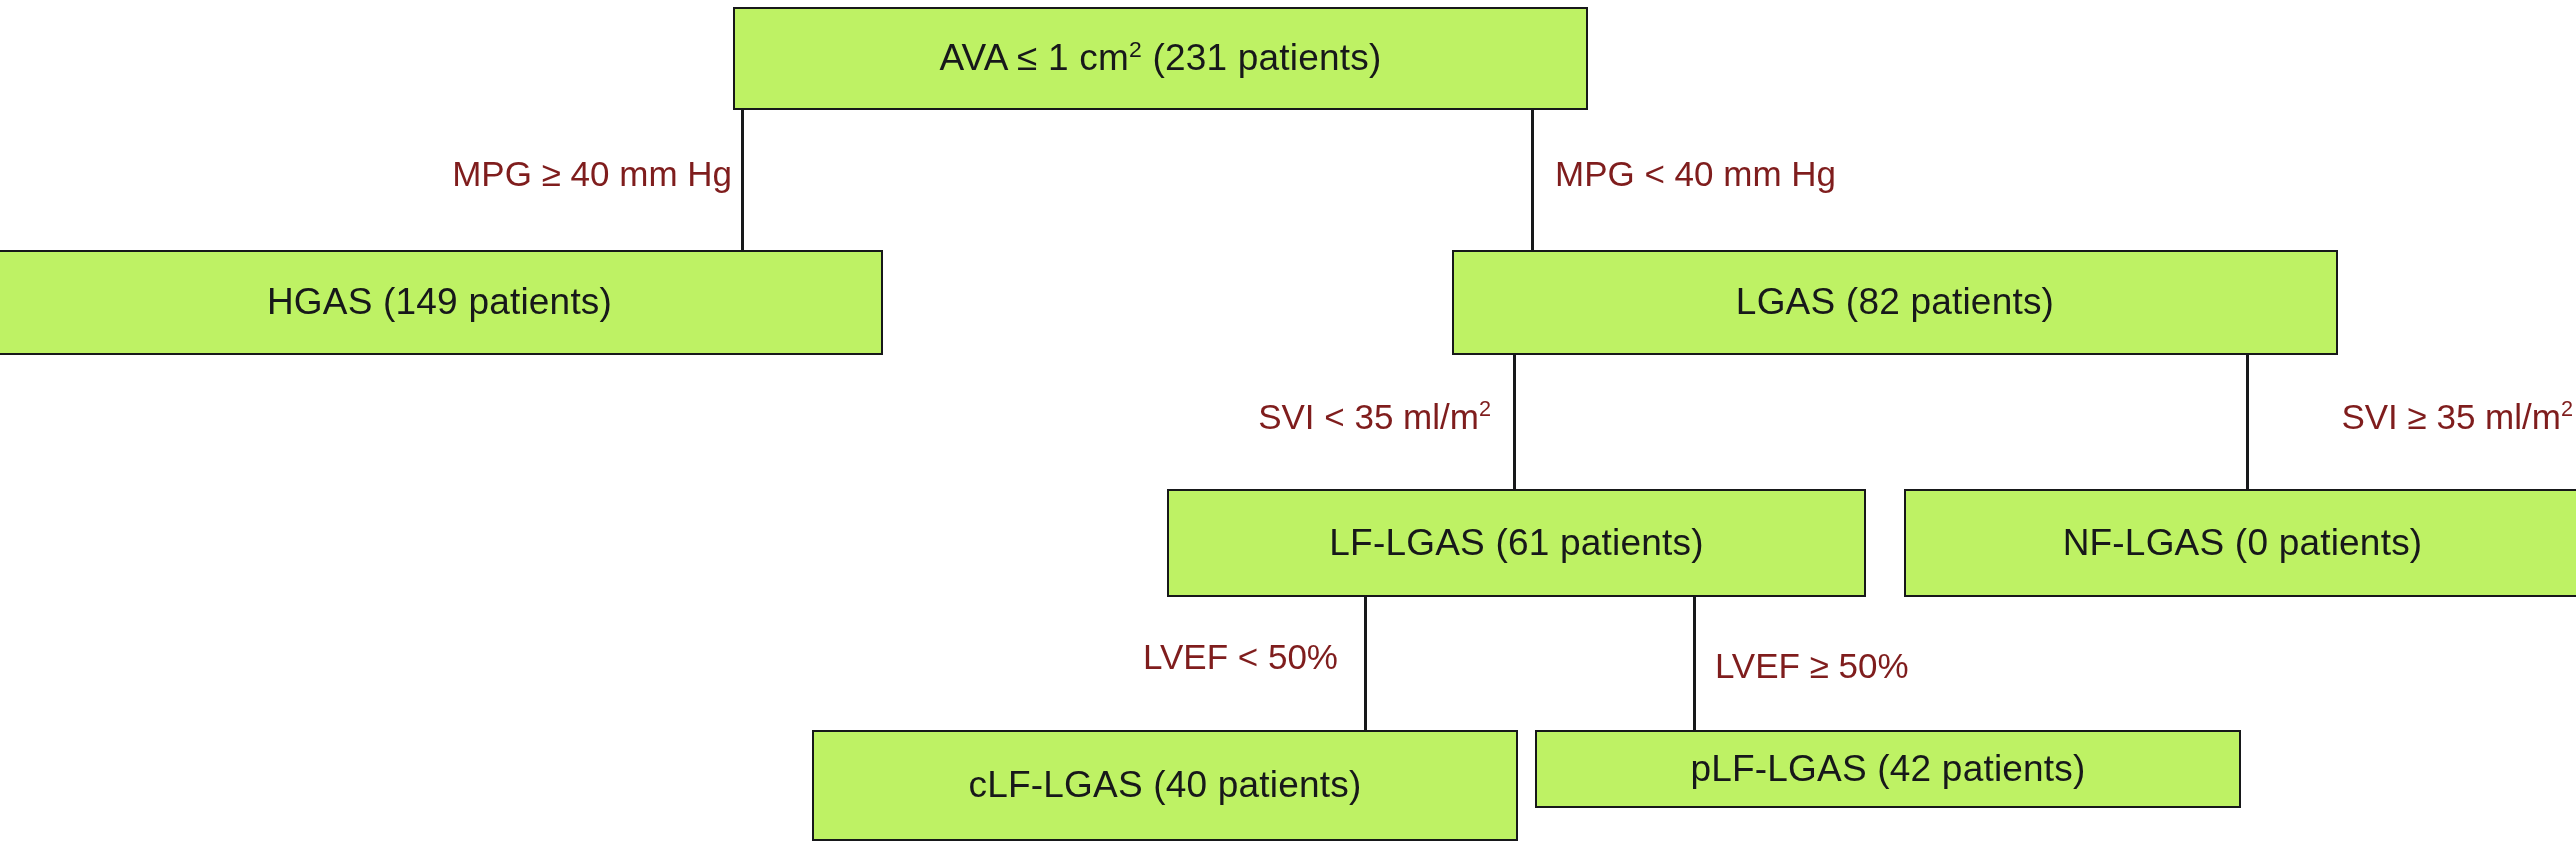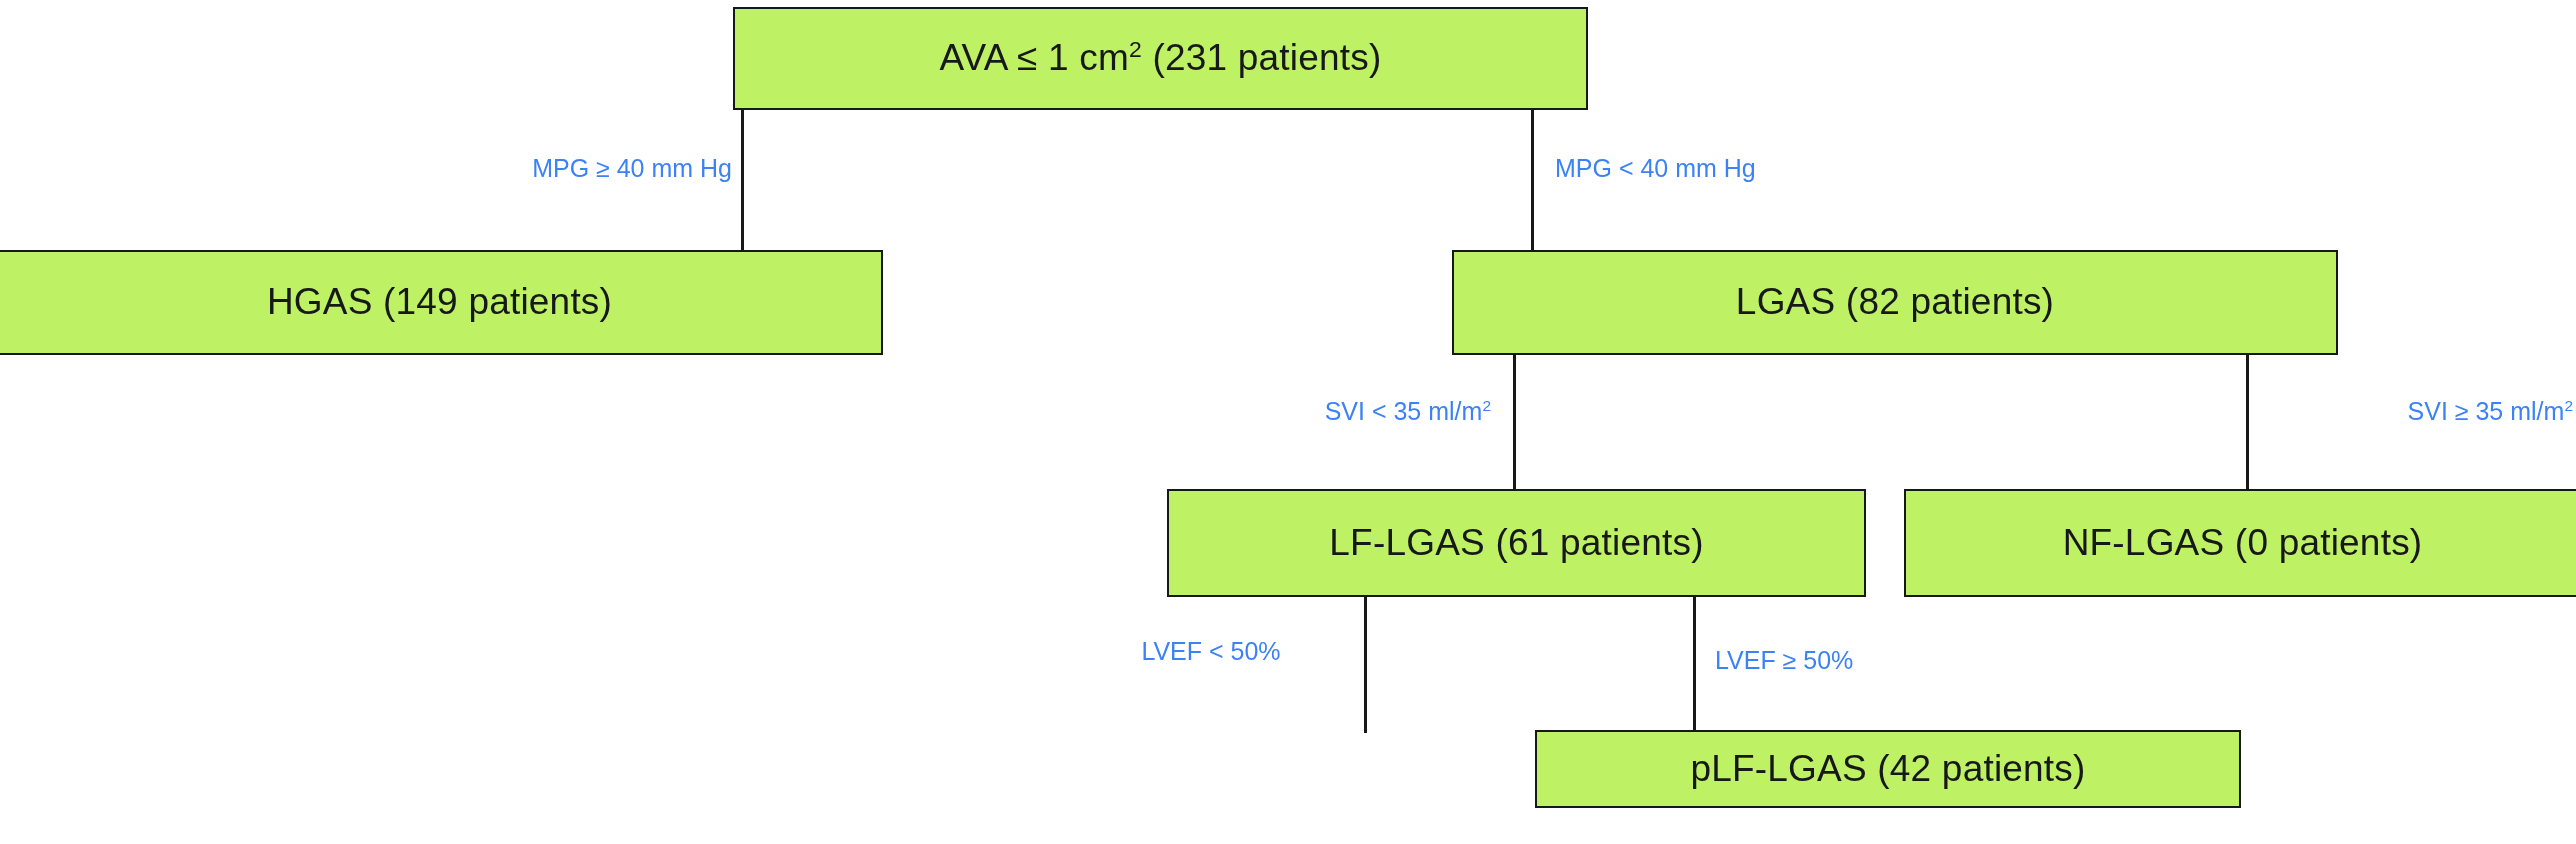--- a/index.html
+++ b/index.html
@@ -37,22 +37,22 @@
   .connector {
     position: absolute;
     background: #17181a;
     z-index: 1;
   }
   .connector.v {
     width: 2.6px;
   }
   .edge-label {
     position: absolute;
-    color: #3b82f6;
-    font-size: 25px;
+    color: #7f1d1d;
+    font-size: 35px;
     line-height: 1;
     white-space: nowrap;
     z-index: 3;
     background: transparent;
   }
   .edge-label.right-align {
     text-align: right;
   }
   sup {
     font-size: 0.62em;
@@ -97,25 +97,28 @@
     <span>SVI ≥ 35 ml/m</span><sup>2</sup>
   </div>
 
   <div class="node" style="left:1167px;top:489px;width:699px;height:108px;">
     <span class="node-label">LF-LGAS (61 patients)</span>
   </div>
   <div class="node" style="left:1904px;top:489px;width:677px;height:108px;">
     <span class="node-label">NF-LGAS (0 patients)</span>
   </div>
 
-  <div class="edge-label right-align" style="left:1084px;top:639px;width:254px;text-align:center;">
+  <div class="edge-label right-align" style="left:1084px;top:639px;width:254px;">
     <span>LVEF &lt; 50%</span>
   </div>
   <div class="edge-label" style="left:1715px;top:639px;width:263px;margin-top:9px;">
     <span>LVEF ≥ 50%</span>
   </div>
 
+  <div class="node" style="left:812px;top:730px;width:706px;height:111px;">
+    <span class="node-label">cLF-LGAS (40 patients)</span>
+  </div>
   <div class="node" style="left:1535px;top:730px;width:706px;height:78px;justify-content:center;">
     <span class="node-label">pLF-LGAS (42 patients)</span>
   </div>
 
 </div>
 
 
 </body></html>

